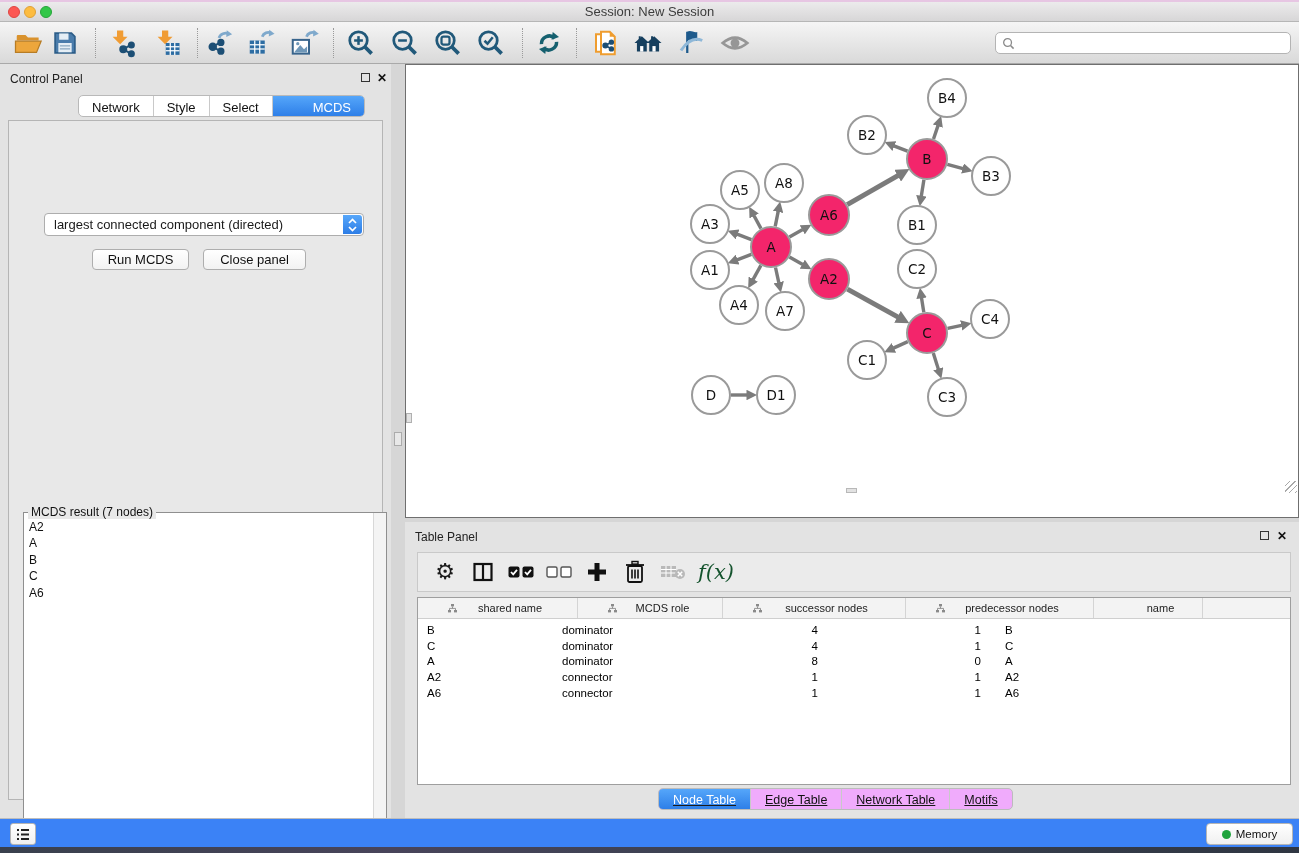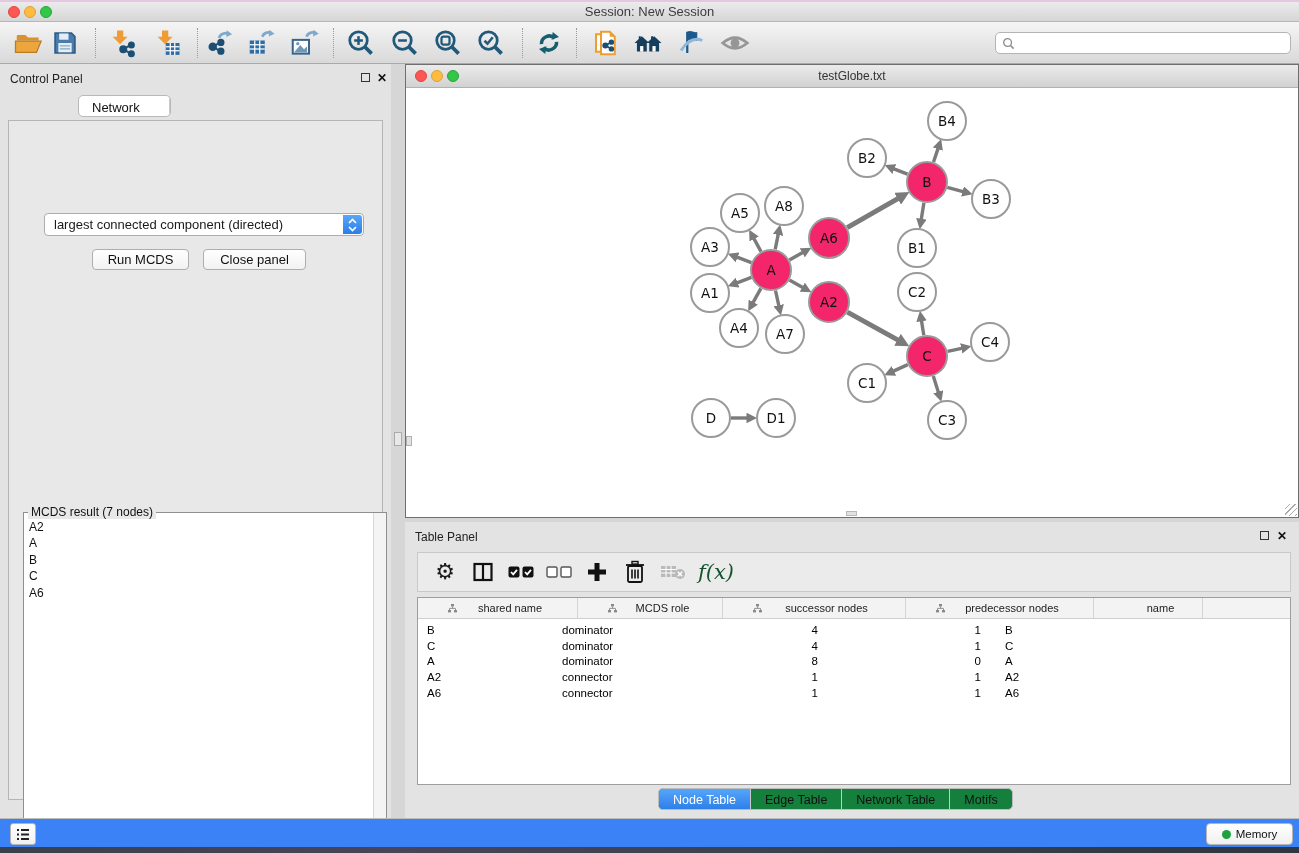--- a/index.html
+++ b/index.html
@@ -40,21 +40,21 @@
     display:flex; align-items:center; padding-left:6px;
   }
   .searchbox input { border:none; outline:none; flex:1; font-size:12px; background:transparent; height:18px; margin-left:4px; }
   
   .control-panel { position:absolute; left:0; top:64px; width:391px; height:754px; background:#e3e3e3; }
   .panel-head { position:relative; height:30px; }
   .panel-title { position:absolute; left:10px; top:8px; font-size:12px; color:#222; }
   .float-ic { position:absolute; top:9px; width:9px; height:9px; border:1.6px solid #333; }
   .close-ic { position:absolute; top:7px; font-size:12px; font-weight:bold; color:#111; }
   .cp-tabs { position:absolute; left:78px; top:31px; height:22px; display:flex;
-             border:1px solid #b9b9b9; border-radius:5px; overflow:hidden; background:#fff;flex-direction:column; }
+             border:1px solid #b9b9b9; border-radius:5px; overflow:hidden; background:#fff; }
   .cp-tab { font-size:13px; padding:2px 13px 0; border-right:1px solid #c9c9c9; color:#111; line-height:20px; }
   .cp-tab:last-child { border-right:none; }
   .cp-tab.active { background:linear-gradient(#55a6fa,#2e7fe8); color:#fff;padding-left:40px; }
   .cp-box { position:absolute; left:8px; top:56px; width:375px; height:680px;
             background:#e8e8e8; border:1px solid #b5b5b5; }
   .opt-label { position:absolute; left:0; right:0; top:70px; text-align:center; font-size:13px; }
   .select-box { position:absolute; left:35px; top:92px; width:320px; height:23px;
                 background:#fff; border:1px solid #adadad; border-radius:4px;
                 font-size:13px; line-height:21px; padding-left:9px; }
   .select-stepper { position:absolute; right:1px; top:1px; bottom:1px; width:19px;
@@ -99,21 +99,21 @@
   .tr { display:flex; height:15.8px; align-items:center; }
   .td { font-size:11.5px; color:#000; overflow:hidden; white-space:nowrap; }
   .col0 { width:135px; padding-left:9px; }
   .col1 { width:120px; padding-left:9px; }
   .col2 { width:158px; }
   .col3 { width:163px; }
   .col4 { width:84px;  padding-left:11px; }
   .td.num { text-align:right; padding-right:13px; }
   .tbody { padding-top:3px; }
   .tp-tabs { position:absolute; top:266px; left:calc(50% - 194px); height:22px; display:flex;
-             border:1px solid #bcbcbc; border-radius:5px; overflow:hidden; background:#15803d; }
+             border:1px solid #bcbcbc; border-radius:5px; overflow:hidden; background:#f0abfc;text-decoration:underline; }
   .tp-tab { font-size:12.5px; padding:2px 14px 0; line-height:19px; border-right:1px solid #c9c9c9; color:#111; }
   .tp-tab:last-child { border-right:none; }
   .tp-tab.active { background:linear-gradient(#55a6fa,#2e7fe8); color:#fff; }
   
   .statusbar { position:absolute; left:0; top:818px; width:1299px; height:29px;
                background:#3b82f6; border-top:1px solid #bdbdbd; }
   .list-btn { position:absolute; left:10px; top:4px; width:26px; height:22px;
               background:linear-gradient(#fff,#f0f0f0); border:1px solid #b5b5b5; border-radius:3px;
               display:flex; align-items:center; justify-content:center; }
   .memory-btn { position:absolute; right:6px; top:4px; width:87px; height:22px;
@@ -327,26 +327,20 @@
           <div class="mcds-item">A6</div>
         </div>
       <div class="mcds-scroll"></div>
     </div>
   </div>
 </div>
 
 <div class="v-grip"></div>
 
 <div class="net-window">
-  <div class="net-head">
-    <span class="tl red"></span>
-    <span class="tl yellow"></span>
-    <span class="tl green"></span>
-    <div class="title">testGlobe.txt</div>
-  </div>
   <div class="net-canvas">
     <svg id="graph-svg" width="892" height="429">
       <defs>
         <marker id="arrow" viewBox="0 0 10 10" refX="0.5" refY="5" markerWidth="3.1" markerHeight="3.1" orient="auto">
           <path d="M0,0 L10,5 L0,10 z" fill="#7b7b7b"></path>
         </marker>
         <marker id="arrowWide" viewBox="0 0 10 10" refX="0.5" refY="5" markerWidth="2.7" markerHeight="2.7" orient="auto">
           <path d="M0,0 L10,5 L0,10 z" fill="#7b7b7b"></path>
         </marker>
       </defs>

